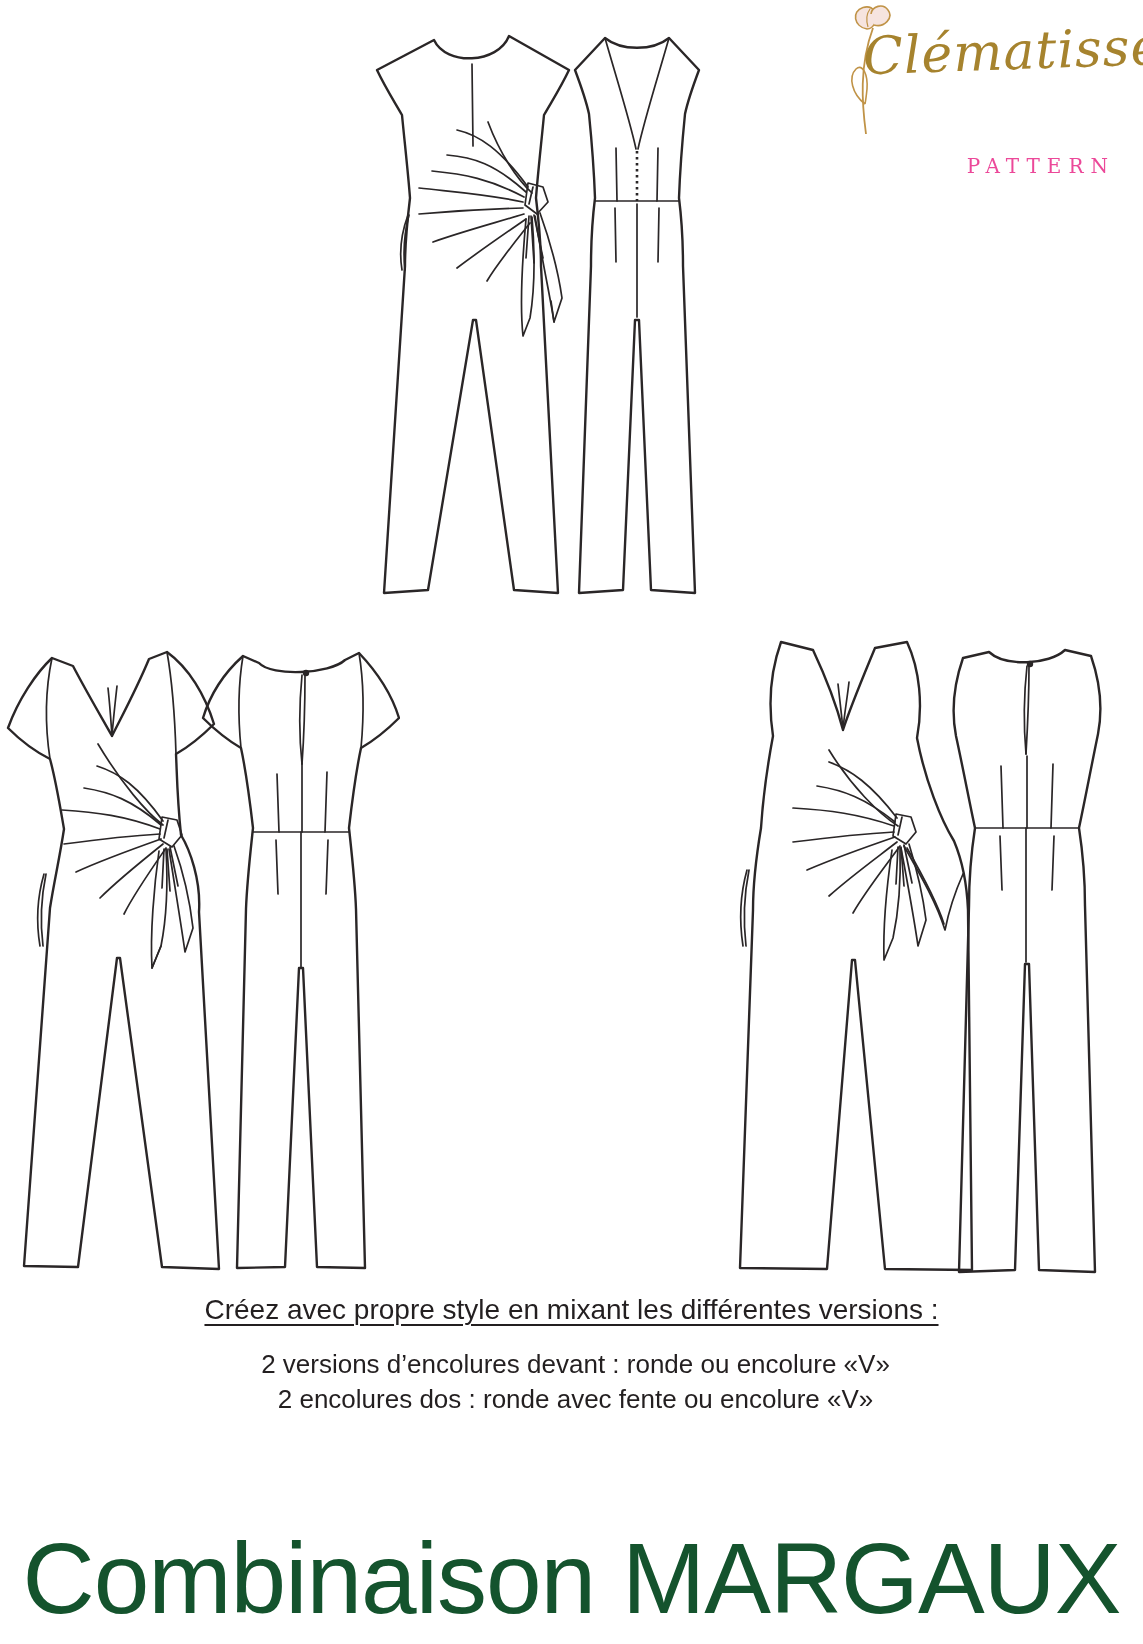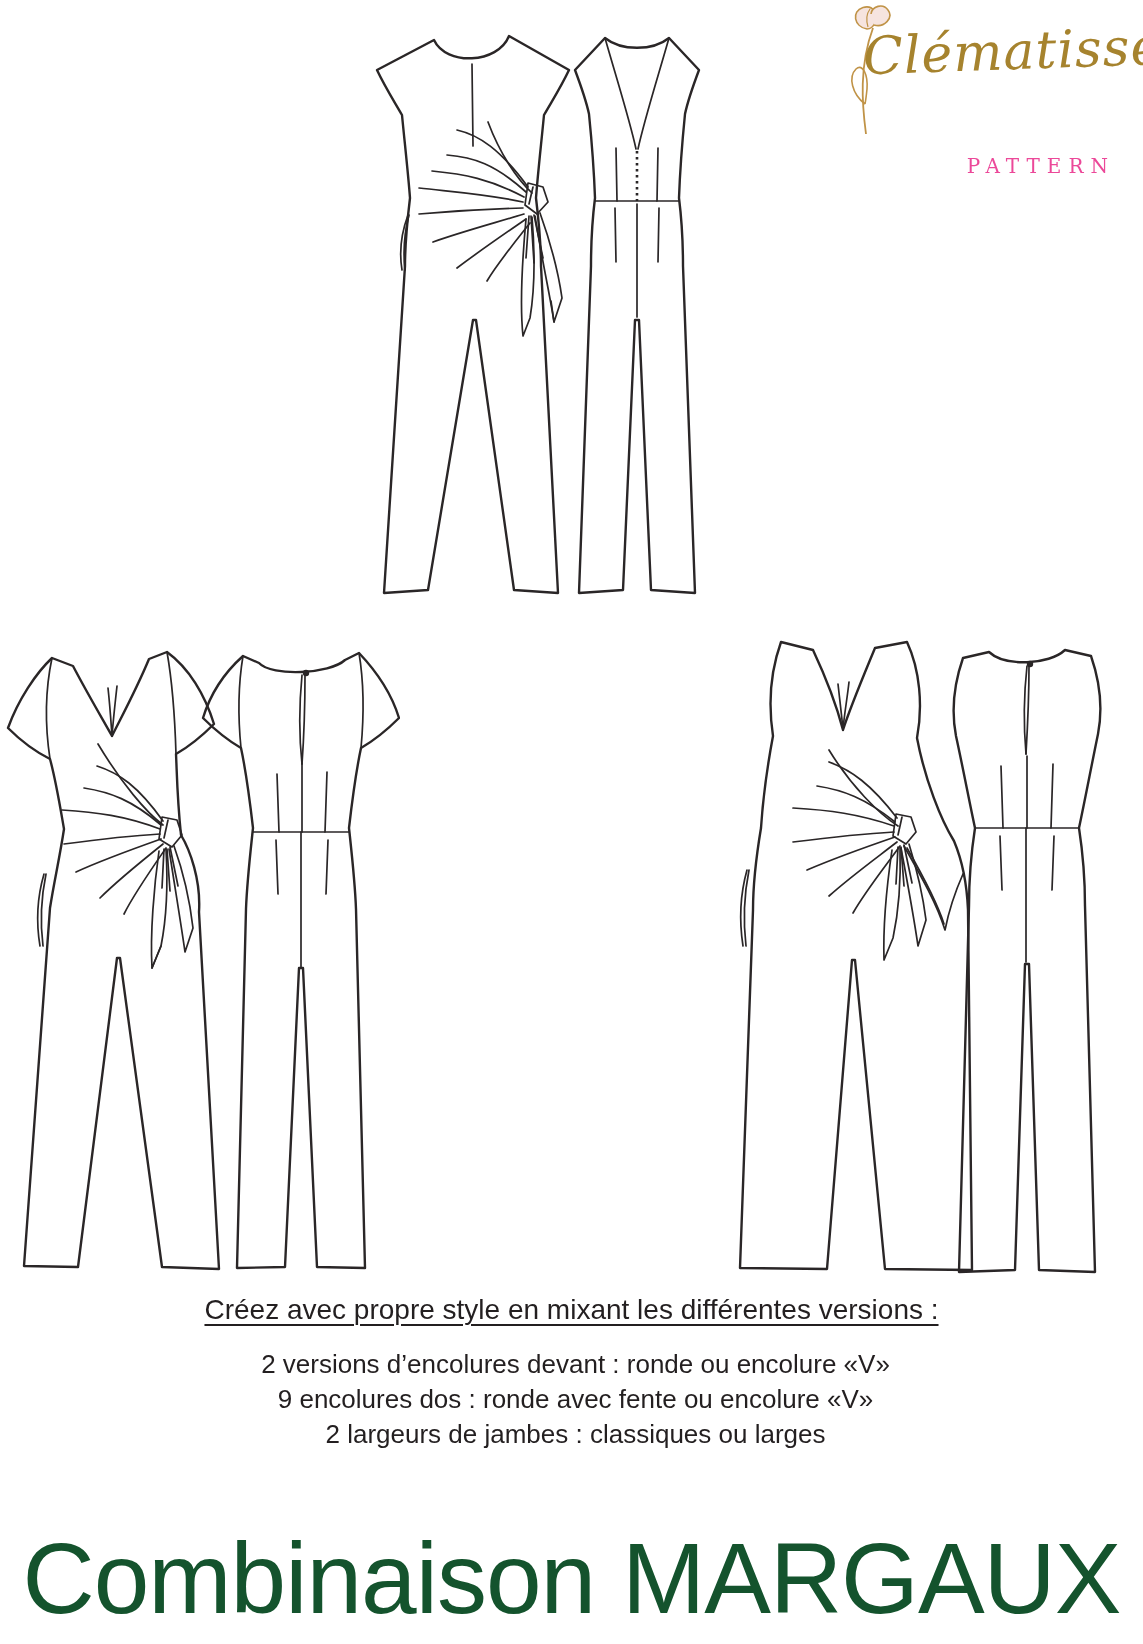--- a/index.html
+++ b/index.html
@@ -247,19 +247,18 @@
       <path class="in" d="M 360 156 L 358 220"></path>
       <path class="in" d="M 307 228 L 309 282"></path>
       <path class="in" d="M 361 228 L 359 282"></path>
     </svg>
   </div>
 
   <div class="mix-heading">Créez avec propre style en mixant les différentes versions :</div>
 
   <div class="mix-lines">
     <div class="mix-line">2 versions d’encolures devant : ronde ou encolure «V»</div>
-    <div class="mix-line">9 encolures dos : ronde avec fente ou encolure «V»</div>
-    <div class="mix-line">2 largeurs de jambes : classiques ou larges</div>
+    <div class="mix-line">2 encolures dos : ronde avec fente ou encolure «V»</div>
   </div>
 
   <h1 class="big-title">Combinaison MARGAUX</h1>
 
 </div>
 
 </body></html>

